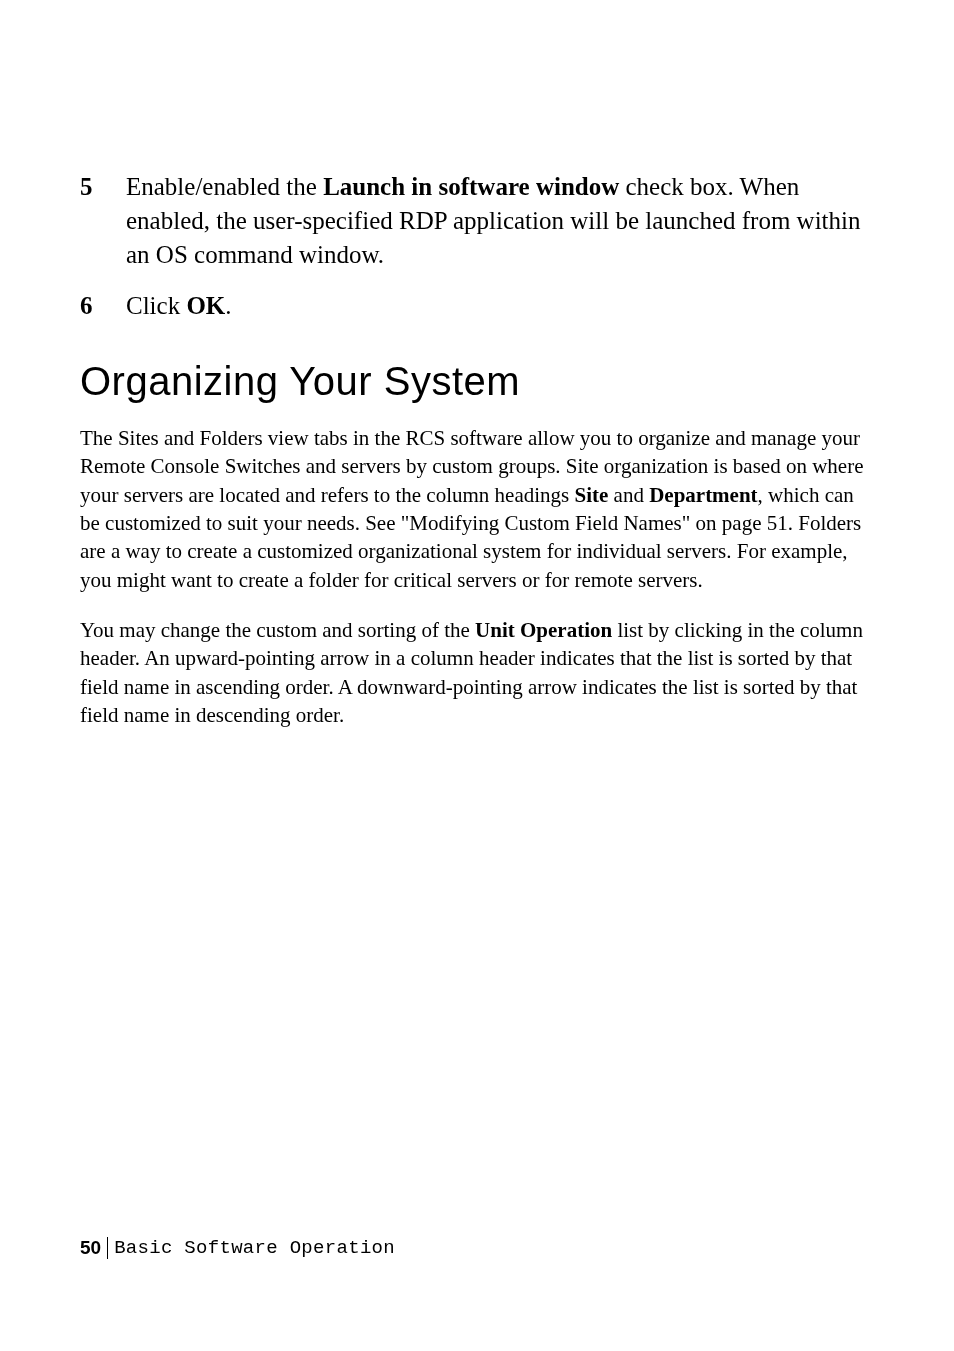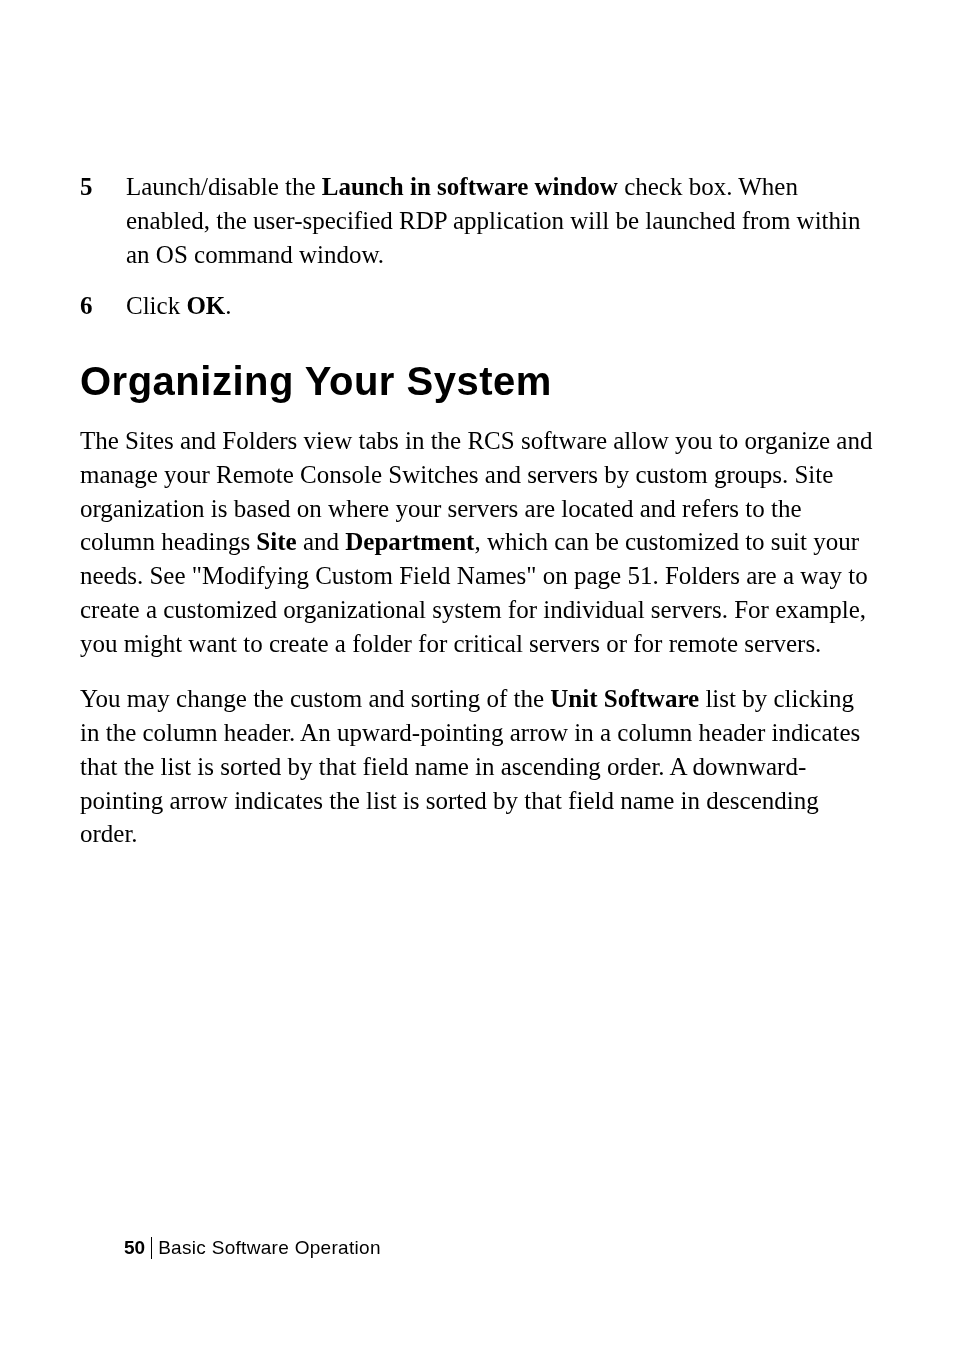--- a/index.html
+++ b/index.html
@@ -37,87 +37,87 @@
     flex: 0 0 46px;
     text-align: left;
     padding-left: 0;
   }
   .list-body {
     flex: 1 1 auto;
   }
   .bold { font-weight: bold; }
   .section-heading {
     font-family: "Arial Black", Arial, Helvetica, sans-serif;
-    font-weight: 700;
+    font-weight: 400;
     font-size: 40px;
     letter-spacing: 0.5px;
     margin: 36px 0 20px 0;
     font-stretch: normal;
   }
   .para {
-    font-size: 25px;
+    font-size: 21px;
     line-height: 1.35;
     margin: 0 0 22px 0;
   }
   .footer {
     position: absolute;
     left: 80px;
     bottom: 92px;
     font-family: Arial, Helvetica, sans-serif;
     font-size: 19px;
     display: flex;
     align-items: center;
     gap: 6px;
-    margin-left: 44px;
   }
   .footer-page {
     font-weight: bold;
   }
   .footer-sep {
     width: 1px;
     height: 22px;
     background: #000;
     display: inline-block;
   }
   .footer-chapter {
     font-weight: normal;
     letter-spacing: 0.3px;
+    font-family: Liberation Mono, monospace;
   }
 </style>
 </head>
 <body>
 
 <div class="page">
 
   <div class="ordered-list">
 
     <div class="list-item">
       <div class="list-marker">5</div>
       <div class="list-body">
-        <span>Launch/disable the </span><span class="bold">Launch in software window</span><span> check box. When enabled, the user-specified RDP application will be launched from within an OS command window.</span>
+        <span>Enable/enabled the </span><span class="bold">Launch in software window</span><span> check box. When enabled, the user-specified RDP application will be launched from within an OS command window.</span>
       </div>
     </div>
 
     <div class="list-item">
       <div class="list-marker">6</div>
       <div class="list-body">
         <span>Click </span><span class="bold">OK</span><span>.</span>
       </div>
     </div>
 
   </div>
 
   <h2 class="section-heading">Organizing Your System</h2>
 
   <p class="para">
     <span>The Sites and Folders view tabs in the RCS software allow you to organize and manage your Remote Console Switches and servers by custom groups. Site organization is based on where your servers are located and refers to the column headings </span><span class="bold">Site</span><span> and </span><span class="bold">Department</span><span>, which can be customized to suit your needs. See "Modifying Custom Field Names" on page 51. Folders are a way to create a customized organizational system for individual servers. For example, you might want to create a folder for critical servers or for remote servers.</span>
   </p>
 
   <p class="para">
-    <span>You may change the custom and sorting of the </span><span class="bold">Unit Software</span><span> list by clicking in the column header. An upward-pointing arrow in a column header indicates that the list is sorted by that field name in ascending order. A downward-pointing arrow indicates the list is sorted by that field name in descending order.</span>
+    <span>You may change the custom and sorting of the </span><span class="bold">Unit Operation</span><span> list by clicking in the column header. An upward-pointing arrow in a column header indicates that the list is sorted by that field name in ascending order. A downward-pointing arrow indicates the list is sorted by that field name in descending order.</span>
   </p>
 
 
   <div class="footer">
     <span class="footer-page">50</span>
     <span class="footer-sep"></span>
     <span class="footer-chapter">Basic Software Operation</span>
   </div>
 
 </div>

